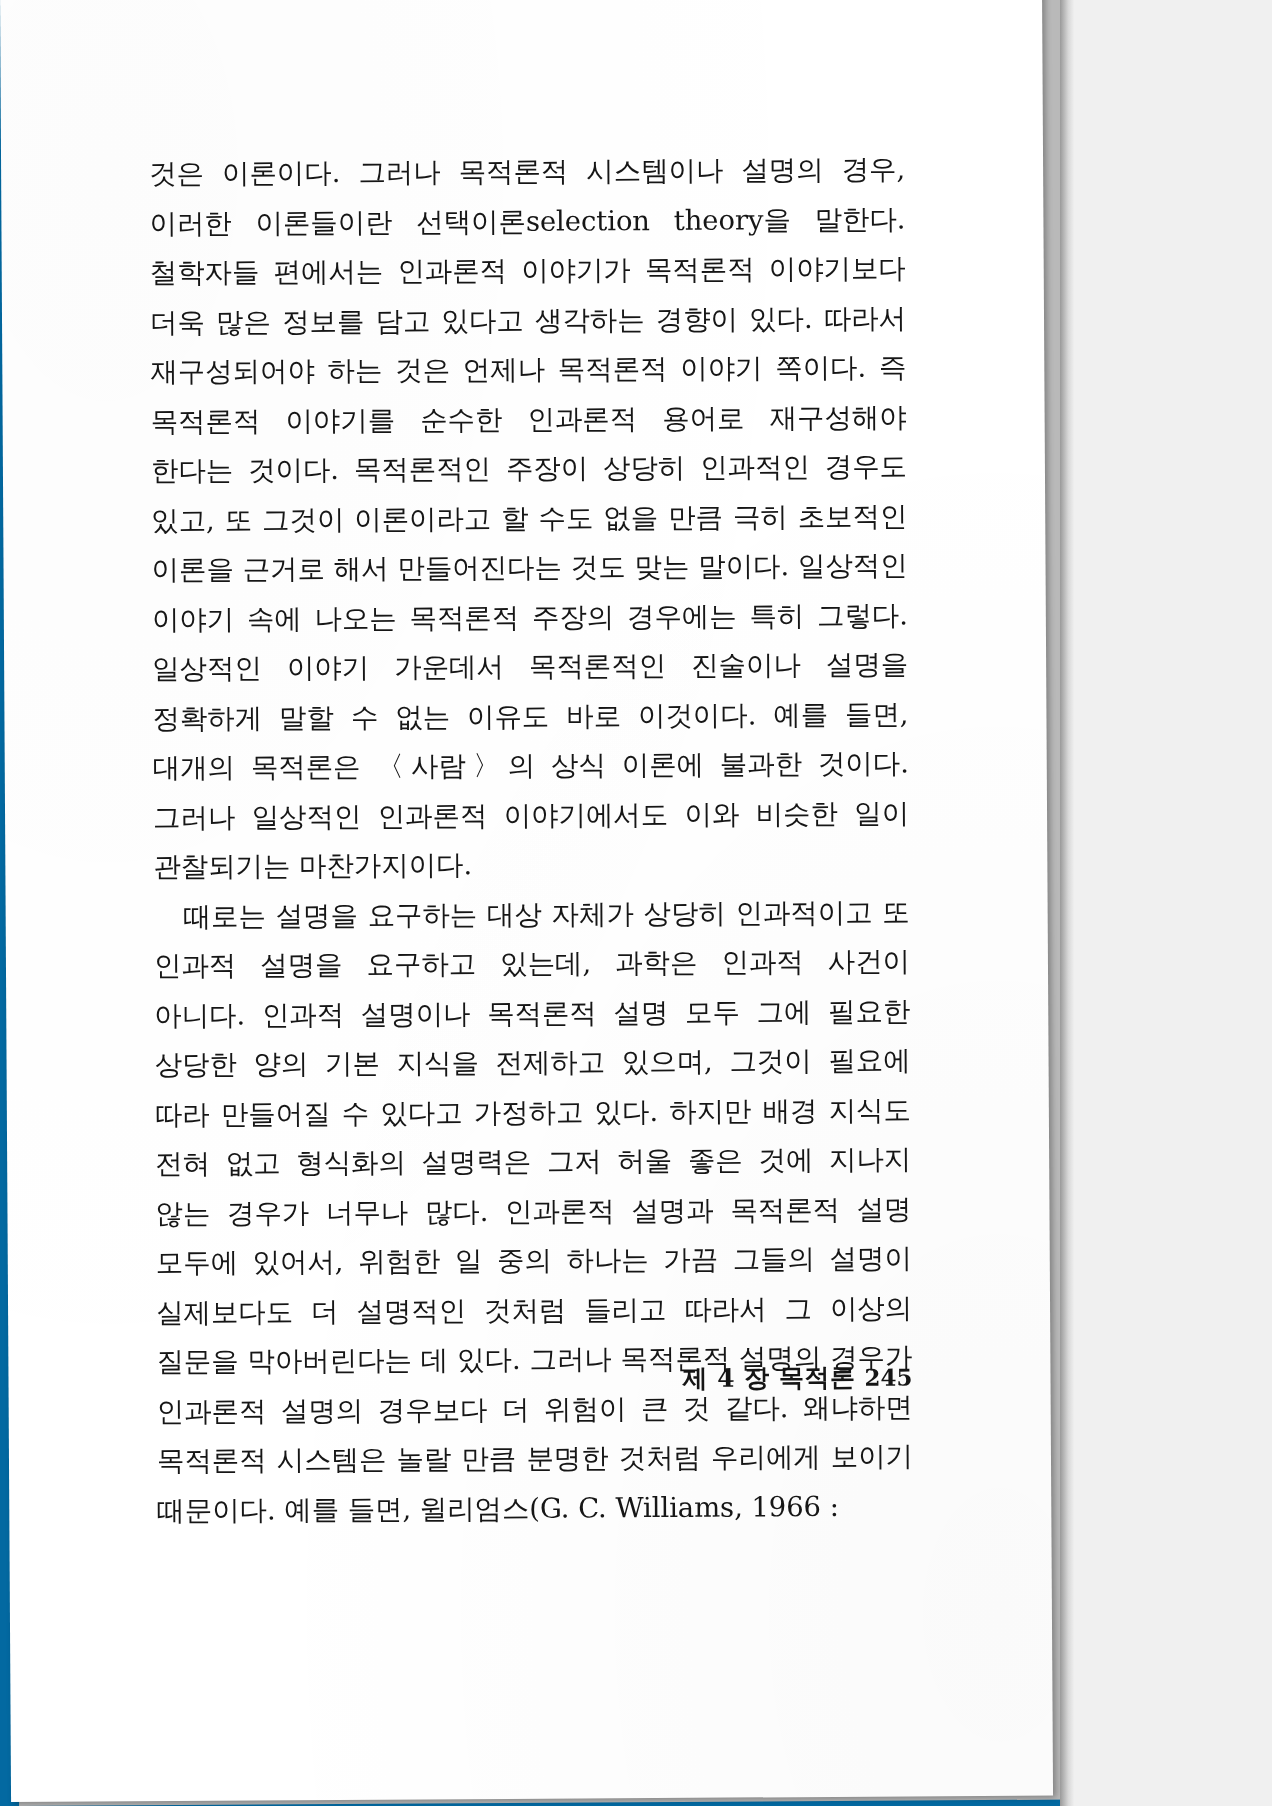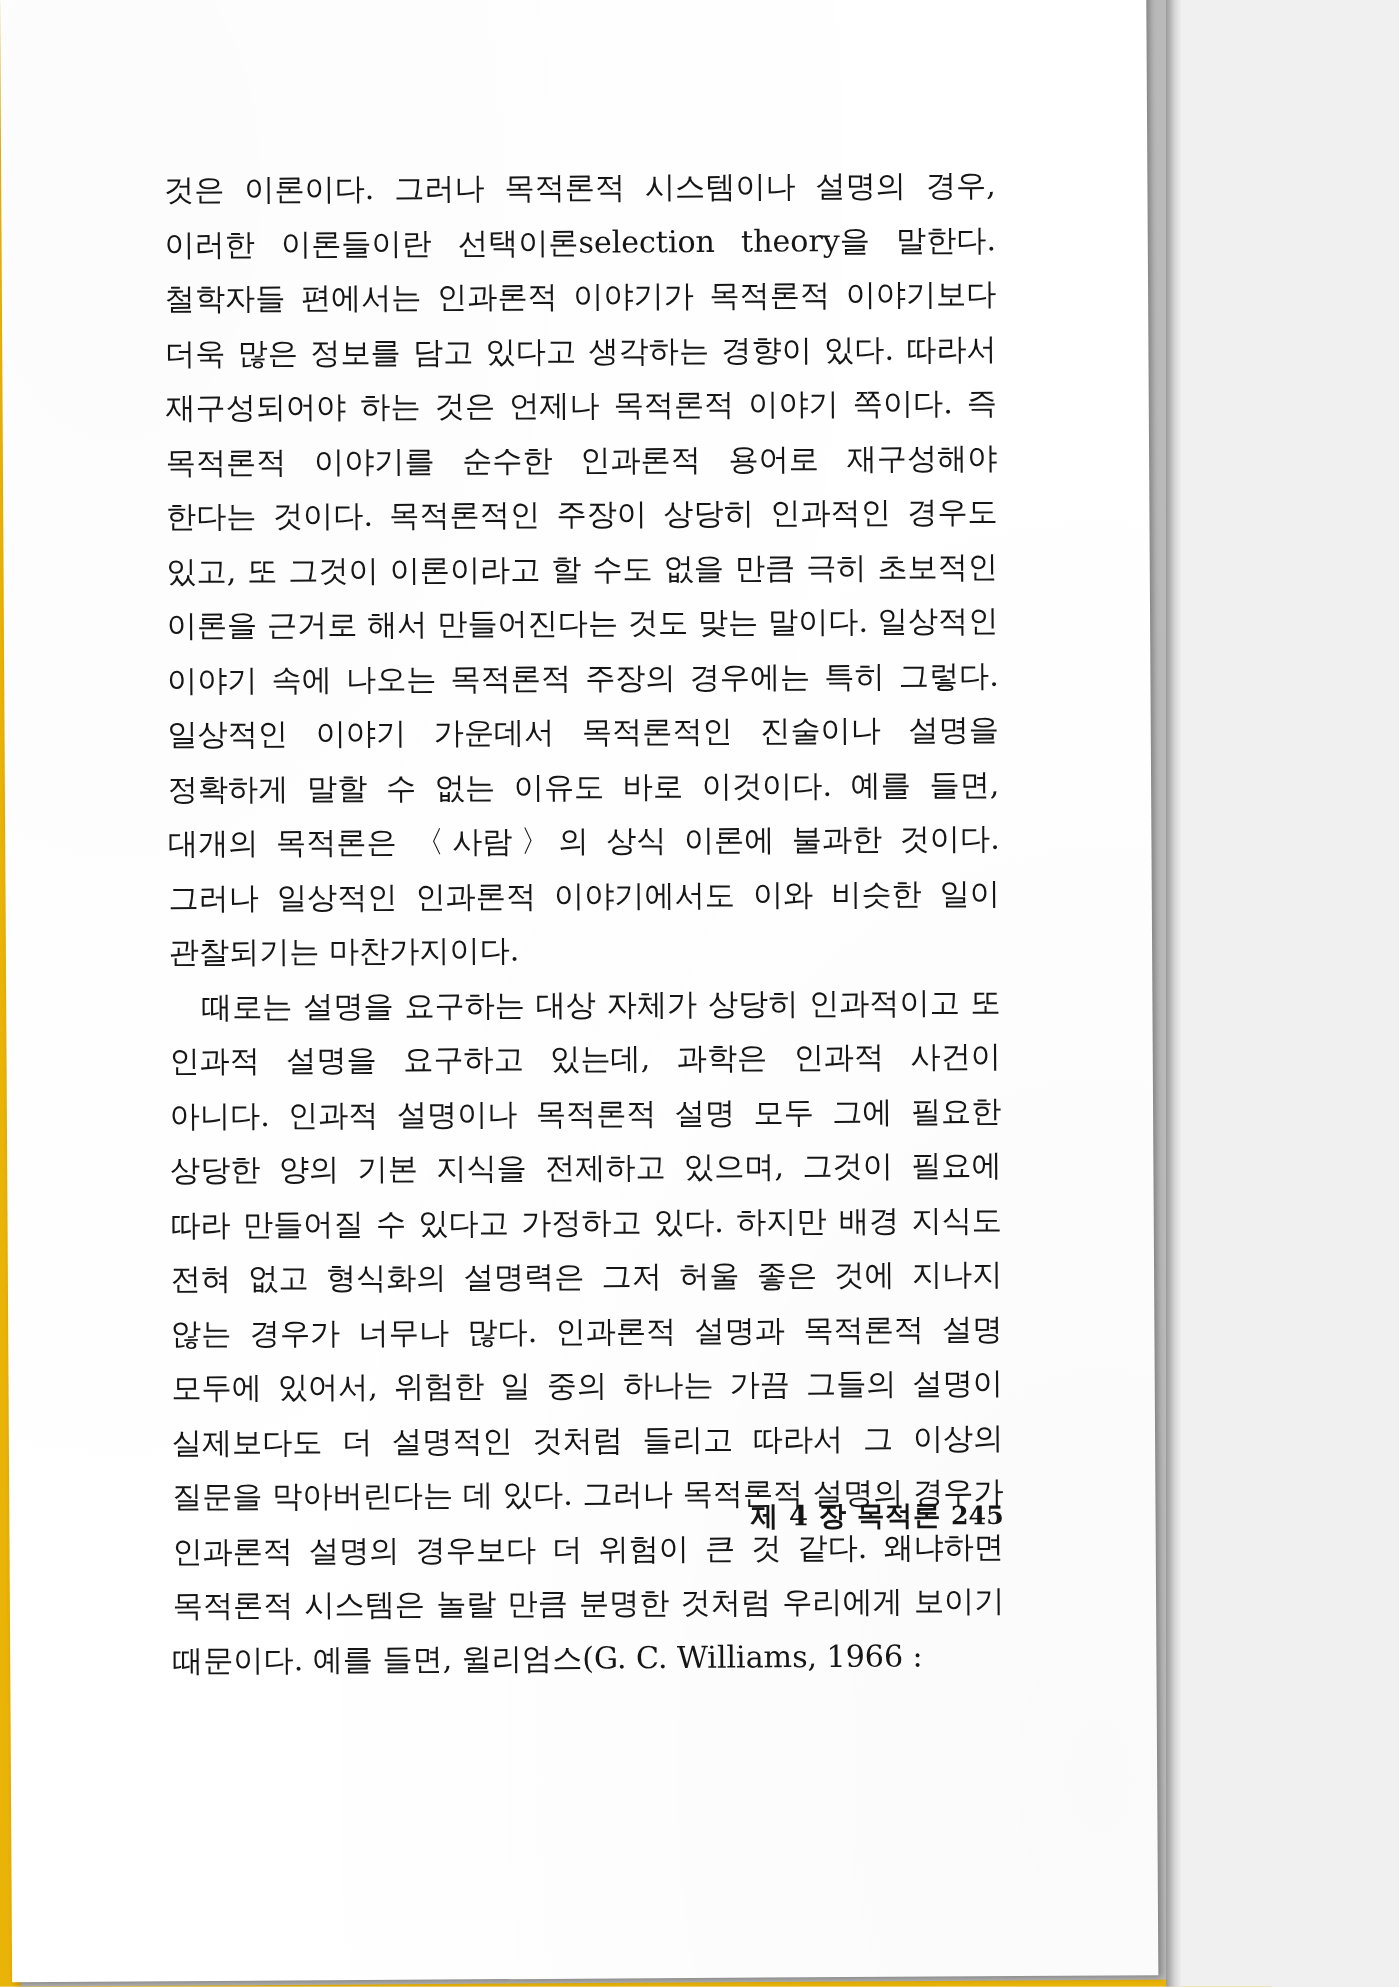--- a/index.html
+++ b/index.html
@@ -14,21 +14,21 @@
     font-family: "DejaVu Serif", "Liberation Serif", serif;
   }
 
   
   .scan-area {
     position: absolute;
     left: 0;
     top: 0;
     width: 1272px;
     height: 1806px;
-    background: #eab308;
+    background: #0369a1;
   }
 
   .page-shadow {
     position: absolute;
     left: 8px;
     top: -6px;
     width: 1052px;
     height: 1812px;
     background: #b9b9b9;
     transform: rotate(-0.35deg);

